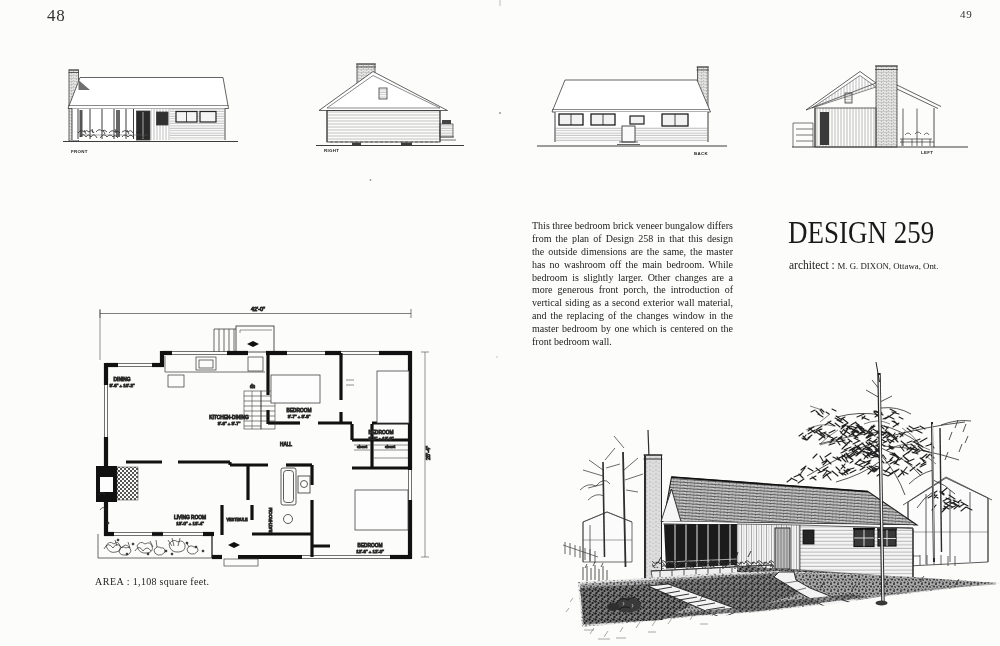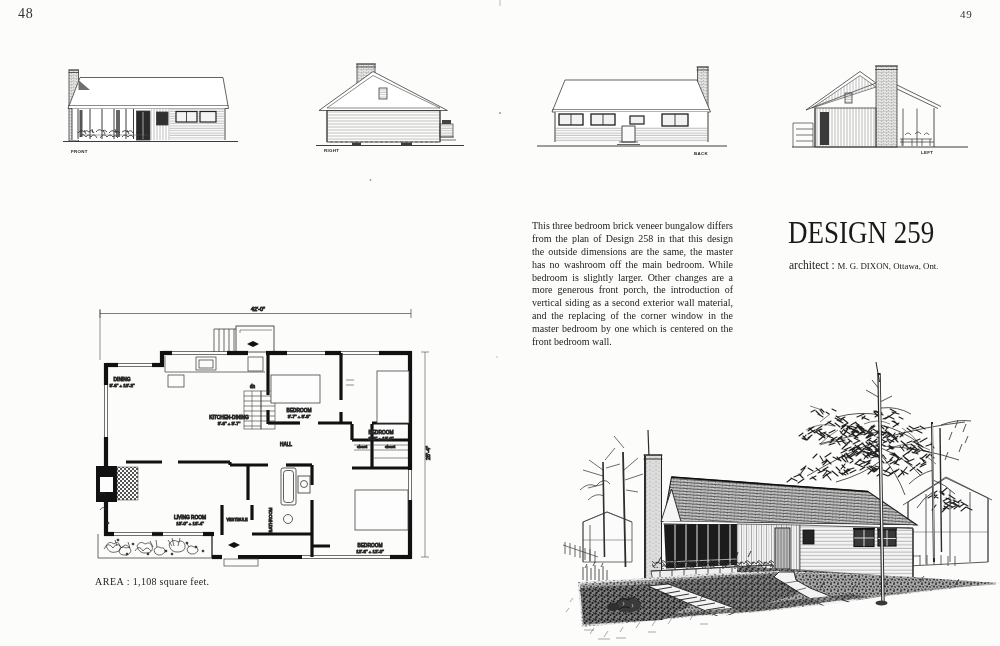--- a/index.html
+++ b/index.html
@@ -4,21 +4,21 @@
 <style>
 html,body{margin:0;padding:0}
 body{width:1000px;height:646px;background:#fcfcfb;position:relative;overflow:hidden;
      font-family:"Liberation Serif",serif;color:#1c1c1c}
 .abs{position:absolute}
 .lbl{font-family:"Liberation Sans",sans-serif;font-weight:bold;color:#222}
 .jline{text-align:justify;text-align-last:justify;height:12.9px}
 </style>
 </head>
 <body>
-<div class="abs" style="left:18px;top:6px;font-size:14px;letter-spacing:0.8px;color:#333">48</div>
+<div class="abs" style="left:47px;top:6px;font-size:17px;letter-spacing:0.8px;color:#333">48</div>
 <div class="abs" style="left:960px;top:8px;font-size:11px;letter-spacing:0.8px;color:#333">49</div>
 <svg class="abs" style="left:0;top:0" width="1000" height="646" viewBox="0 0 1000 646">
  <circle cx="500" cy="113" r="1" fill="#999"></circle>
  <circle cx="370.5" cy="180" r="0.9" fill="#999"></circle>
  <path d="M500 0 V6" stroke="#bbb" stroke-width="1"></path>
  <circle cx="497" cy="357" r="0.8" fill="#bbb"></circle>
 </svg>
 
 <svg class="abs" style="left:0;top:0" width="1000" height="180" viewBox="0 0 1000 180">
 <defs>
@@ -339,21 +339,21 @@
 </div>
 
 <div class="abs" style="left:532px;top:220px;width:201px;font-size:10px;line-height:12.85px;color:#222">
 <div class="jline">This three bedroom brick veneer bungalow differs</div>
 <div class="jline">from the plan of Design 258 in that this design</div>
 <div class="jline">the outside dimensions are the same, the master</div>
 <div class="jline">has no washroom off the main bedroom. While</div>
 <div class="jline">bedroom is slightly larger. Other changes are a</div>
 <div class="jline">more generous front porch, the introduction of</div>
 <div class="jline">vertical siding as a second exterior wall material,</div>
-<div class="jline">and the replacing of the corner window in the</div>
+<div class="jline">and the replacing of the changes window in the</div>
 <div class="jline">master bedroom by one which is centered on the</div>
 <div style="height:12.85px">front bedroom wall.</div>
 </div>
 
 <div class="abs" style="left:788px;top:215px;font-size:27px;color:#1a1a1a;transform:scaleY(1.18);transform-origin:left top">DESIGN 259</div>
 <div class="abs" style="left:789px;top:259px;font-size:11.5px;color:#1a1a1a">architect : <span style="font-size:8.8px">M. G. DIXON, Ottawa, Ont.</span></div>
 
 <svg class="abs" style="left:560px;top:360px" width="440" height="286" viewBox="560 360 440 286">
 <defs>
 <pattern id="roofpat" width="7" height="3" patternUnits="userSpaceOnUse" patternTransform="rotate(4)">

